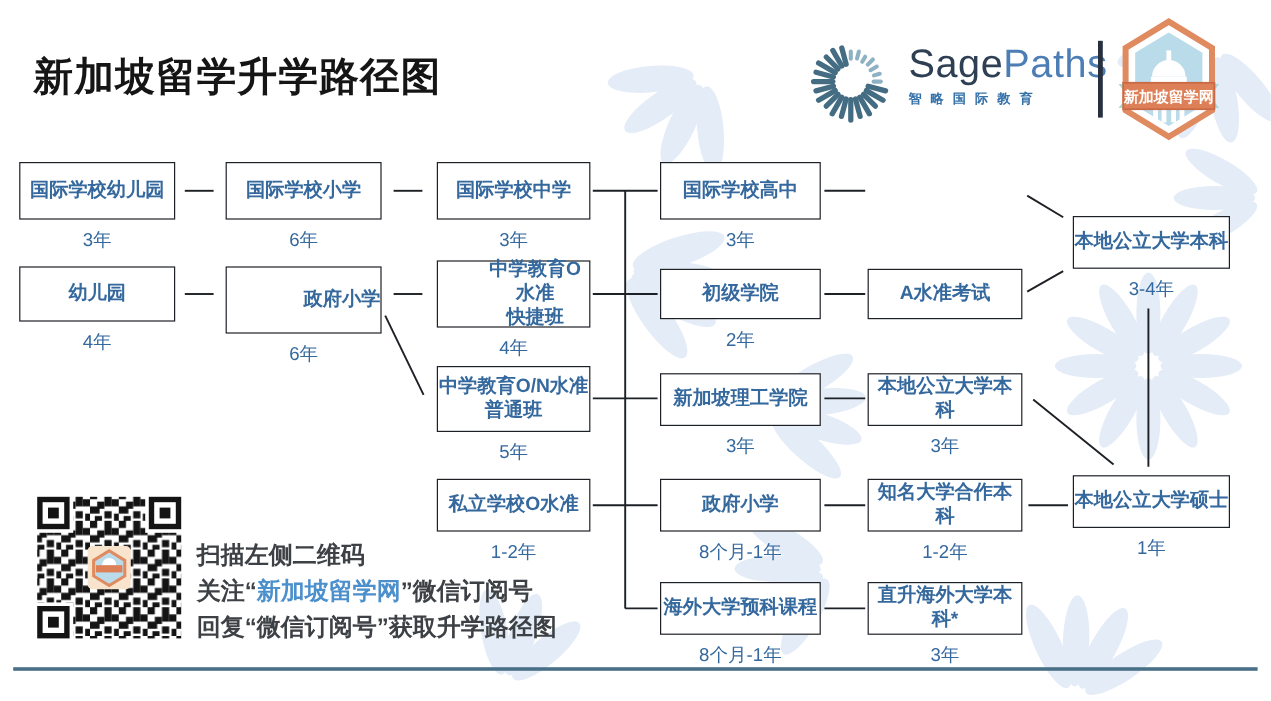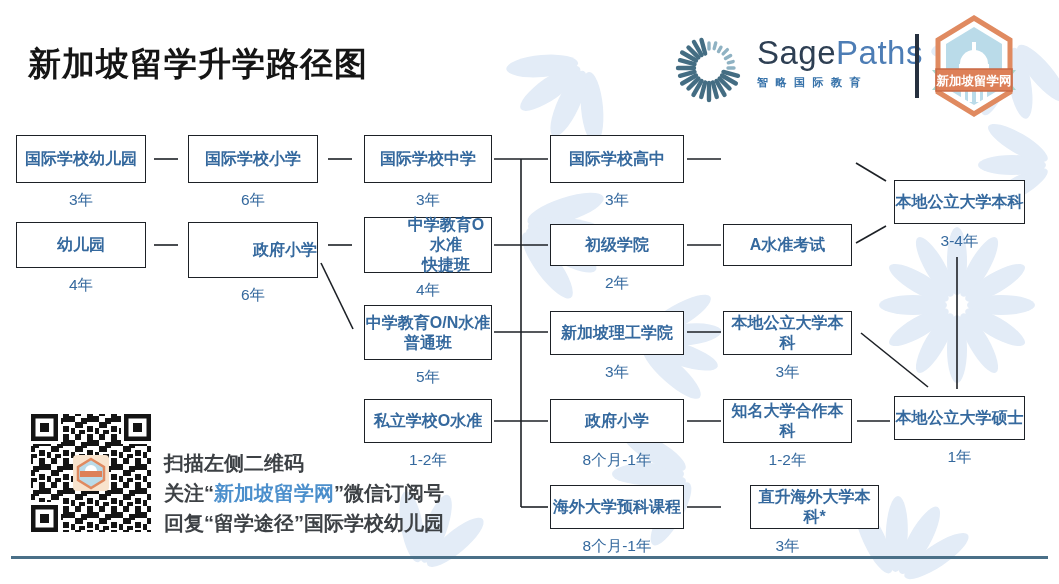--- a/index.html
+++ b/index.html
@@ -300,21 +300,21 @@
       </div>
     <div class="node-duration">1年</div>
   </div>
   <div class="node" style="left:550px;top:485px;width:134px;">
     <div class="node-box" style="height:44px;">
         <span>海外大学预科课程</span>
       </div>
     <div class="node-duration">8个月-1年</div>
   </div>
   <div class="node" style="left:723px;top:485px;width:129px;">
-    <div class="node-box" style="height:44px;margin-left:27px;">
+    <div class="node-box" style="height:44px;">
         <span>直升海外大学本科*</span>
       </div>
     <div class="node-duration">3年</div>
   </div>
 
   <svg class="qr" width="128" height="126" viewBox="0 0 128 126">
     <defs>
       <pattern id="qrp" width="24" height="24" patternUnits="userSpaceOnUse">
         <rect x="0" y="0" width="6" height="6" fill="#141414"></rect>
         <rect x="12" y="0" width="6" height="12" fill="#141414"></rect>
@@ -346,18 +346,18 @@
       <rect x="46" y="45" width="36" height="36" rx="4" fill="#f8e3cd"></rect>
       <polygon points="64,49 77,57 77,70 64,78 51,70 51,57" fill="#badbe9" stroke="#e08a60" stroke-width="2.5"></polygon>
       <path d="M58,61 a6,6 0 0 1 12,0 z" fill="#ffffff"></path>
       <rect x="53" y="61" width="22" height="6" fill="#dd8058"></rect>
     </g>
   </svg>
 
   <div class="footer-text">
     <div>扫描左侧二维码</div>
     <div><span>关注“</span><span class="footer-highlight">新加坡留学网</span><span>”微信订阅号</span></div>
-    <div>回复“留学途径”国际学校幼儿园</div>
+    <div>回复“微信订阅号”获取升学路径图</div>
   </div>
 
   <div class="bottom-rule"></div>
 
 </div>
 
 </body></html>

